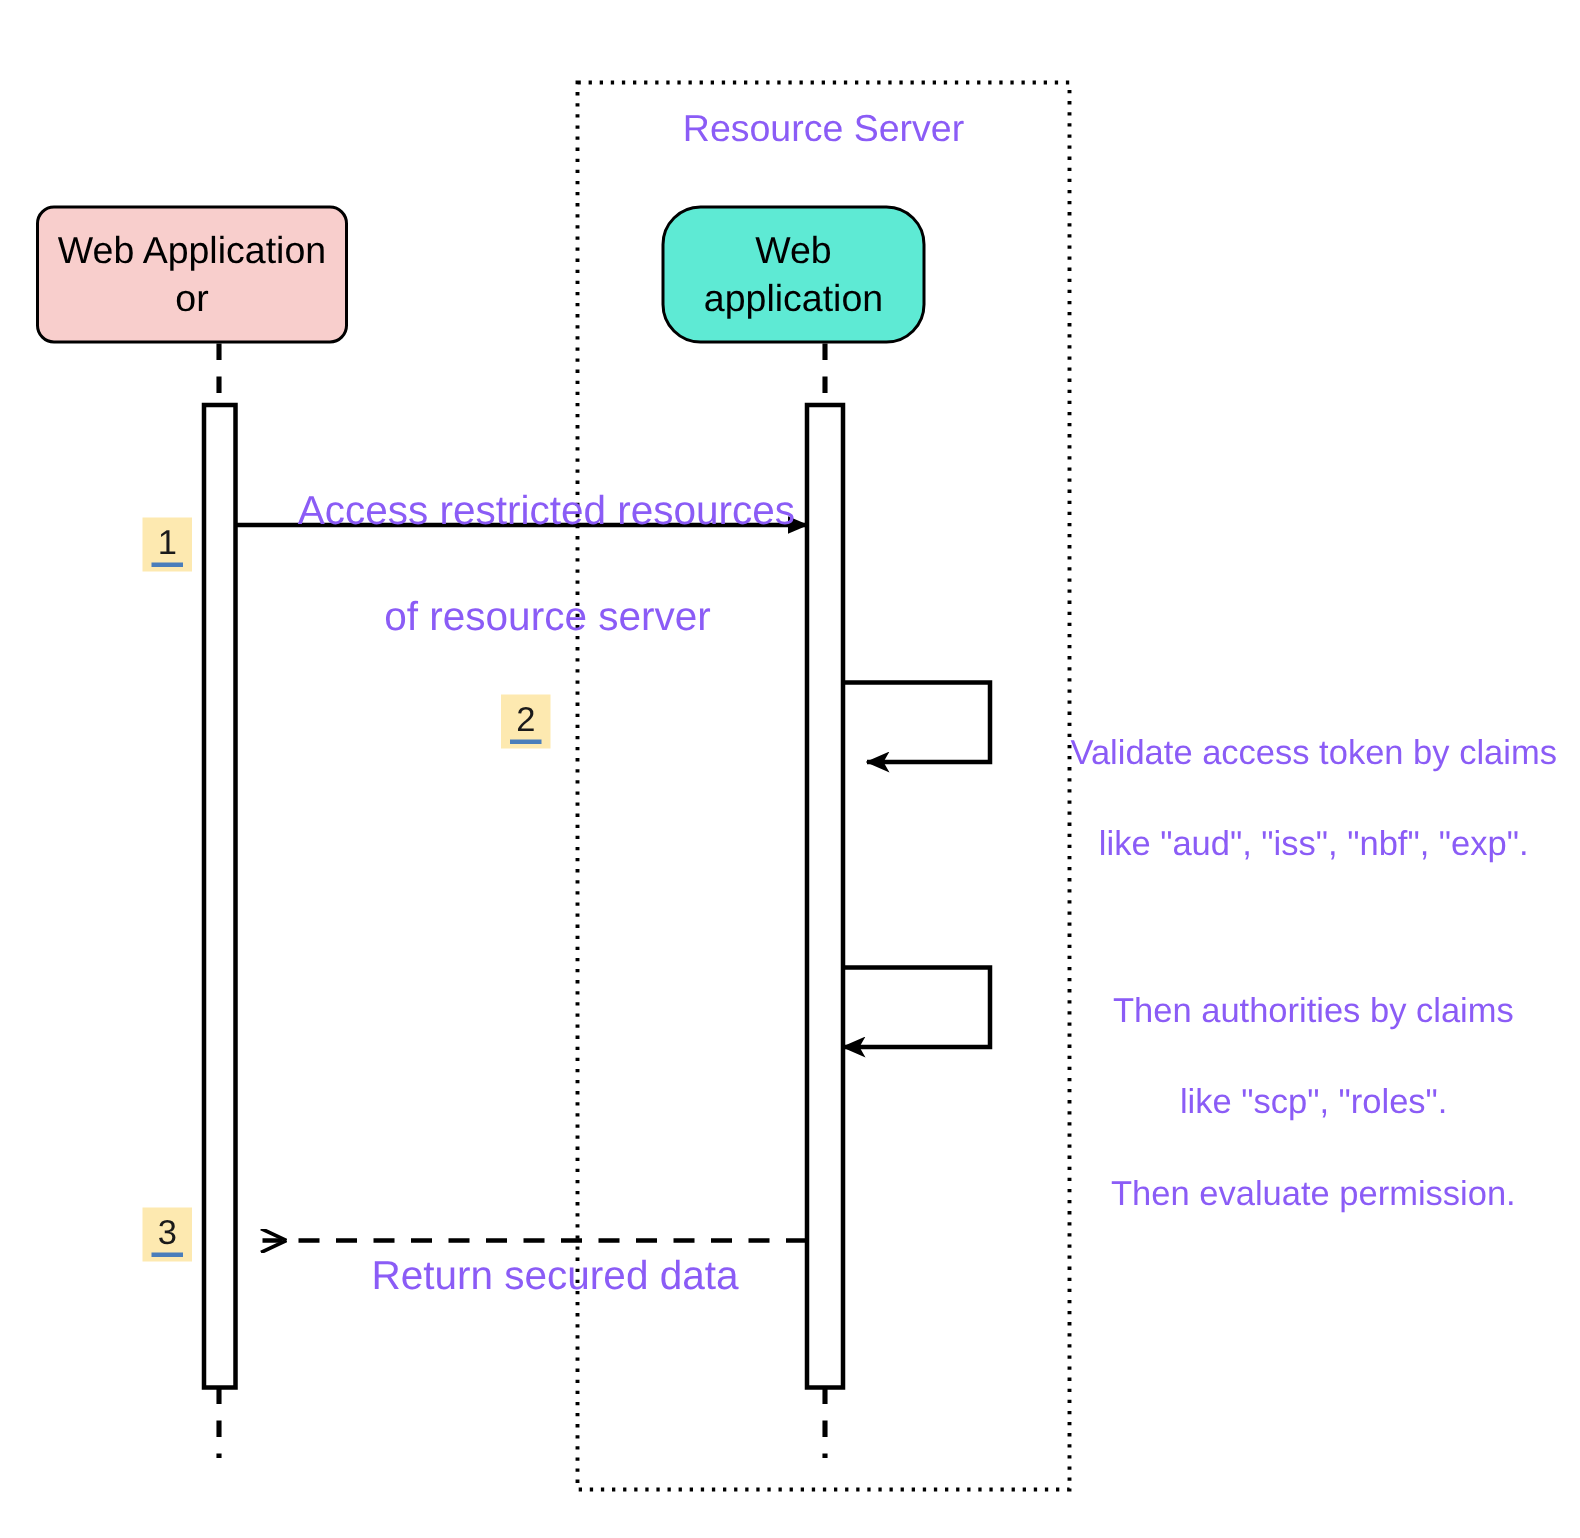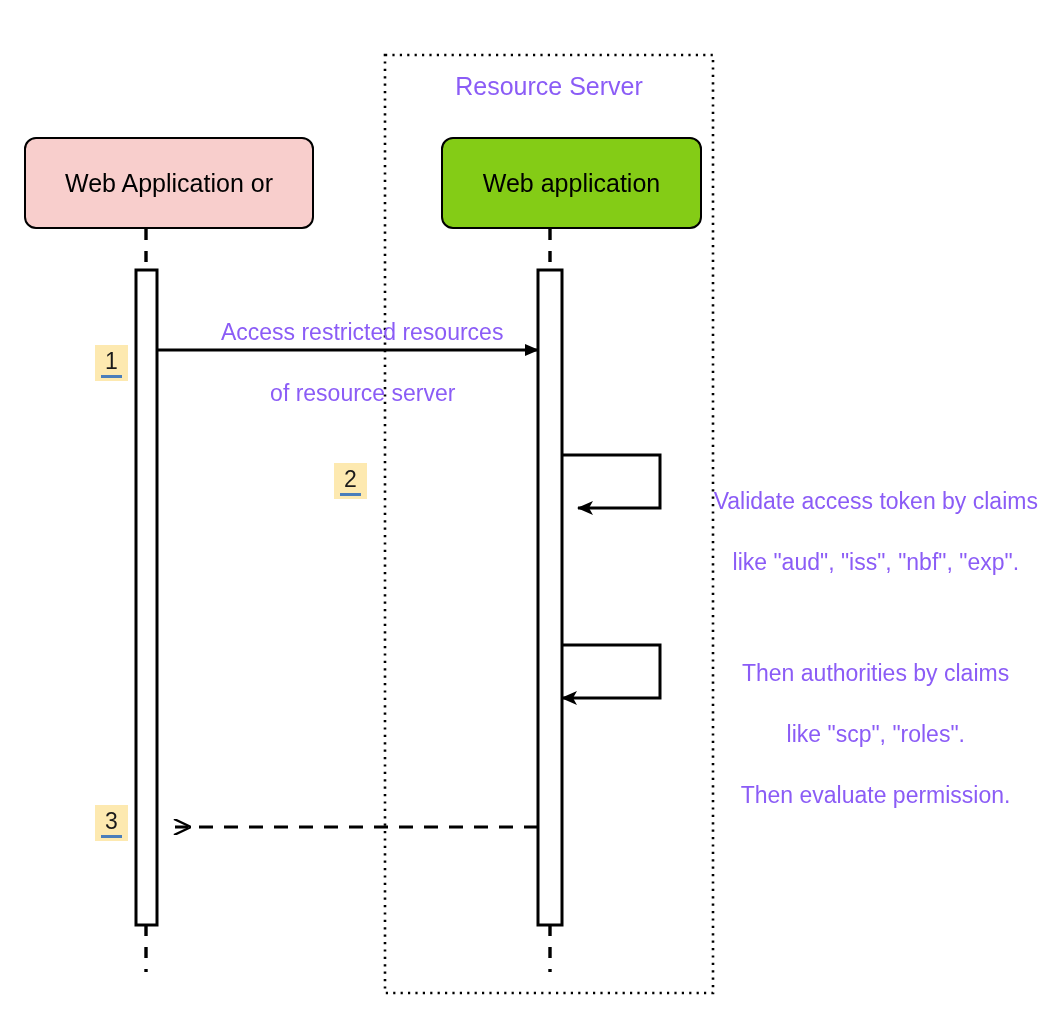--- a/index.html
+++ b/index.html
@@ -41,39 +41,40 @@
     border-radius: 12px;
     display: flex;
     align-items: center;
     justify-content: center;
     text-align: center;
     font-size: 25px;
     line-height: 1.28;
     color: #000000;
   }
   #participant-0 {
-    left: 24px; top: 137px; width: 290px; height: 92px;
+    left: 24px; top: 137px; width: 208px; height: 92px;
     background: #f8cecc;
   }
   #participant-1 {
-    left: 441px; top: 137px; width: 261px; height: 92px;
-    background: #84cc16;
+    left: 441px; top: 137px; width: 176px; height: 92px;
+    background: #5eead4;
+    border-radius: 26px;
   }
 
   
   #frame-title {
     left: 385px; top: 72px; width: 328px;
     text-align: center;
     font-size: 25px;
   }
 
   
   .msg-label {
     text-align: center;
-    font-size: 23px;
+    font-size: 27px;
     line-height: 1.32;
   }
   #msg-label-1 { left: 160px; top: 287px; width: 380px; }
   #msg-label-3 { left: 170px; top: 797px; width: 370px; }
 
   
   .note {
     font-size: 23px;
     line-height: 1.32;
     text-align: center;
@@ -167,20 +168,23 @@
     <span>Validate access token by claims</span><br>
     <span>like "aud", "iss", "nbf", "exp".</span>
   </div>
 
   <div class="lbl note" id="note-2">
     <span>Then authorities by claims</span><br>
     <span>like "scp", "roles".</span><br>
     <span>Then evaluate permission.</span>
   </div>
 
+  <div class="lbl msg-label" id="msg-label-3">
+    <span>Return secured data</span>
+  </div>
 
   <div class="step-marker" id="step-marker-1">
     <span class="step-num">1</span>
   </div>
   <div class="step-marker" id="step-marker-2">
     <span class="step-num">2</span>
   </div>
   <div class="step-marker" id="step-marker-3">
     <span class="step-num">3</span>
   </div>

